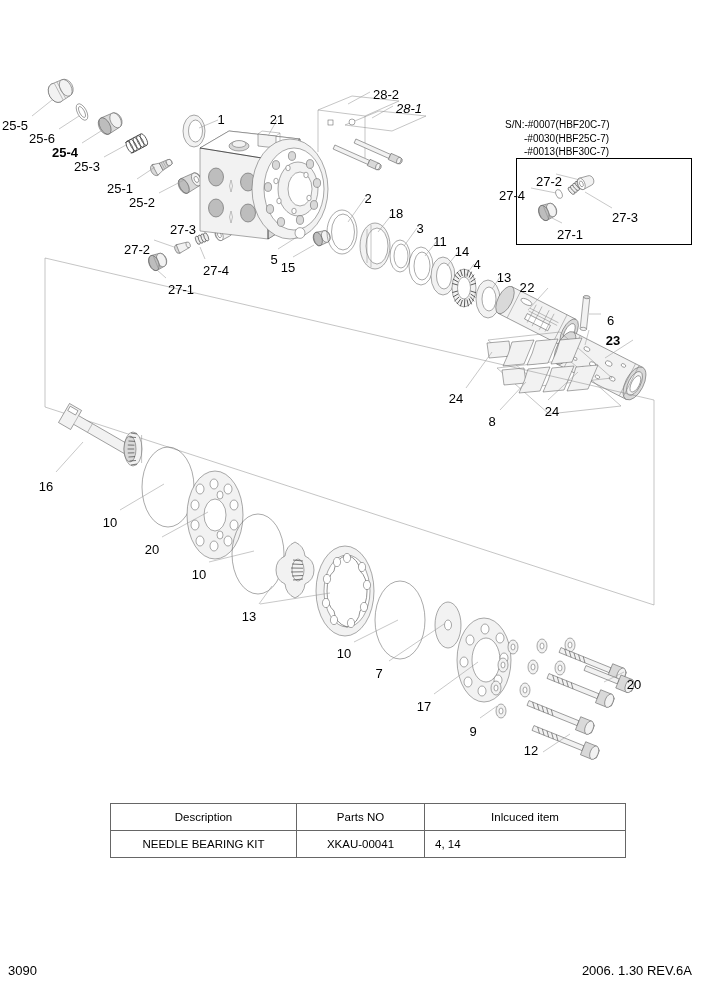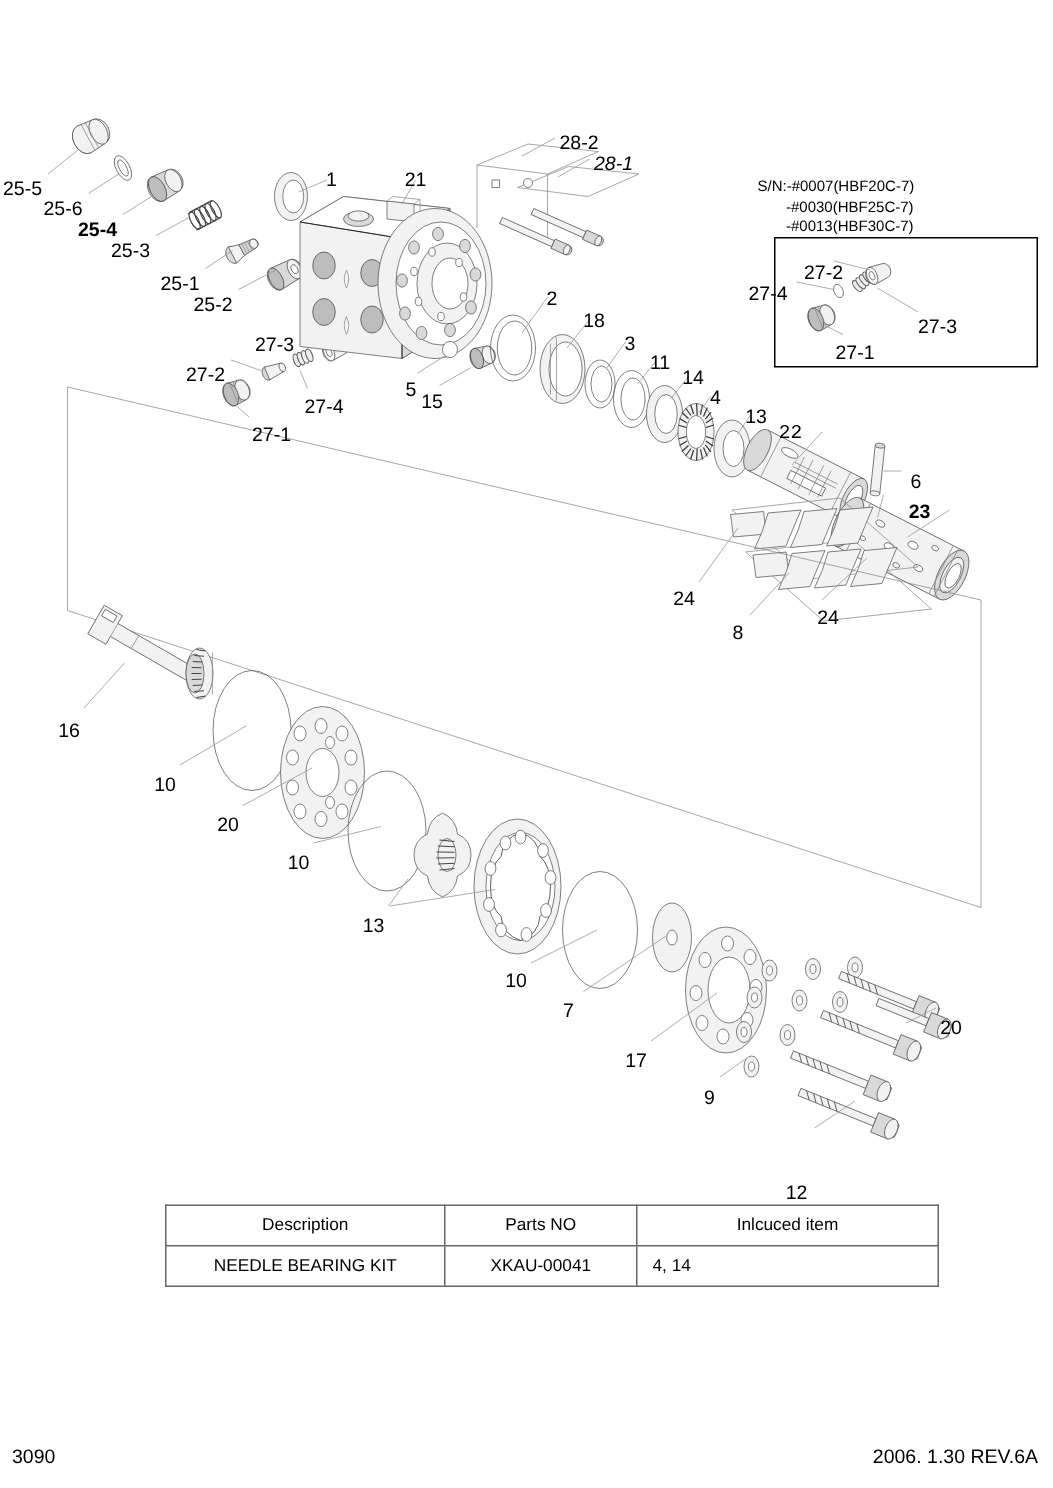--- a/index.html
+++ b/index.html
@@ -657,21 +657,21 @@
       <div class="lbl c" style="left: 46px; top: 480px;">16</div>
       <div class="lbl c" style="left: 110px; top: 516px;">10</div>
       <div class="lbl c" style="left: 152px; top: 543px;">20</div>
       <div class="lbl c" style="left: 199px; top: 568px;">10</div>
       <div class="lbl c" style="left: 249px; top: 610px;">13</div>
       <div class="lbl c" style="left: 344px; top: 647px;">10</div>
       <div class="lbl c" style="left: 379px; top: 667px;">7</div>
       <div class="lbl c" style="left: 424px; top: 700px;">17</div>
       <div class="lbl c" style="left: 473px; top: 725px;">9</div>
       <div class="lbl c" style="left: 634px; top: 678px;">20</div>
-      <div class="lbl c" style="left: 531px; top: 788px;">12</div>
+      <div class="lbl c" style="left: 531px; top: 744px;">12</div>
     </div>
 
   <div id="inset-callout-layer">
       <div class="lbl c" style="left: 549px; top: 175px;">27-2</div>
       <div class="lbl r" style="left: 525px; top: 189px;">27-4</div>
       <div class="lbl c" style="left: 625px; top: 211px;">27-3</div>
       <div class="lbl c" style="left: 570px; top: 228px;">27-1</div>
     </div>
 
   <table class="parts-table" style="left:110px;top:803px;width:516px;">

